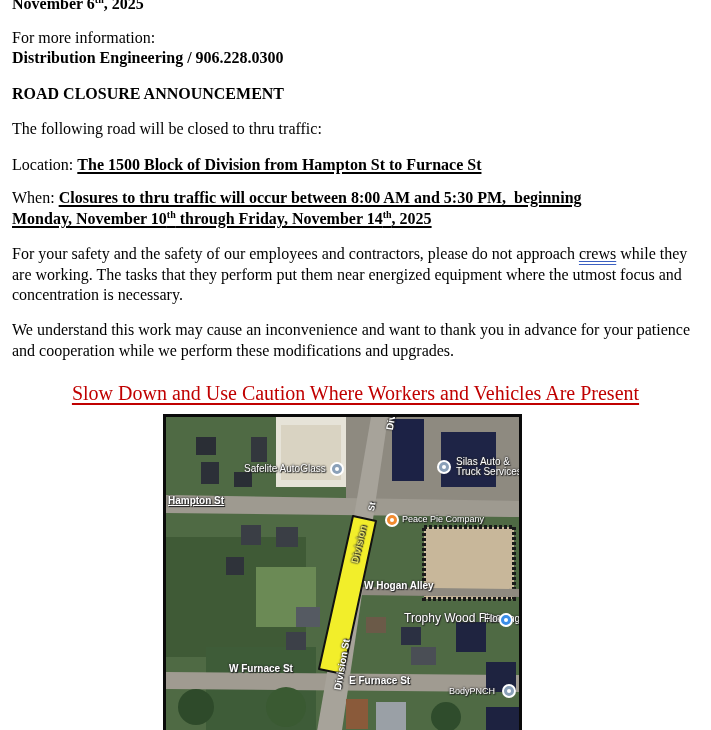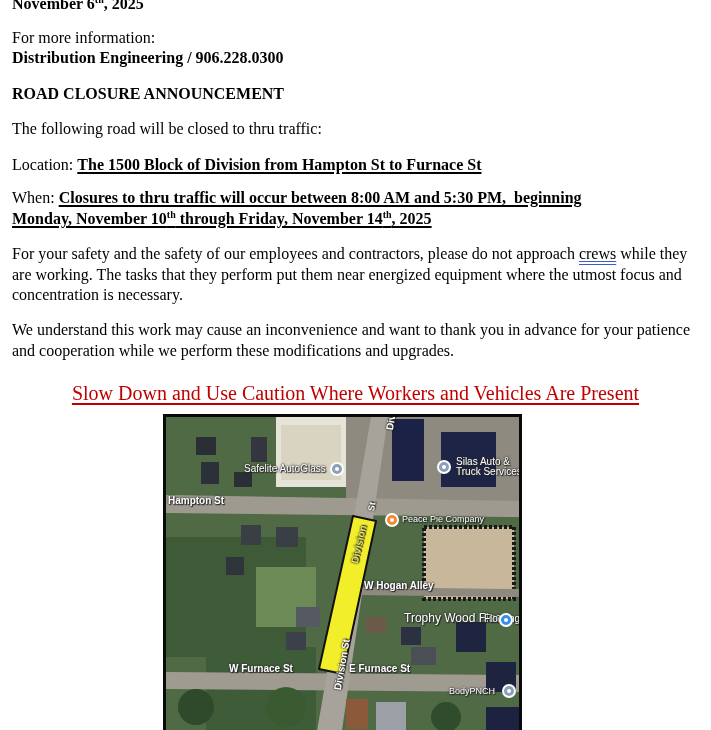--- a/index.html
+++ b/index.html
@@ -121,27 +121,27 @@
     <rect x="210" y="285" width="30" height="35" fill="#9aa0a6"></rect>
     <rect x="320" y="290" width="33" height="30" fill="#1d2240"></rect>
 
     <circle cx="30" cy="290" r="18" fill="#2e4a2a"></circle>
     <circle cx="120" cy="290" r="20" fill="#3a5a32"></circle>
     <circle cx="280" cy="300" r="15" fill="#2f4c2c"></circle>
 
     <polygon points="187,99 210,104 177,257 153,252" fill="#f2ee2a" stroke="#111" stroke-width="2" stroke-linejoin="round"></polygon>
   </svg>
 
-  <div class="lbl road" style="left:2px; top:78px;">Hampton St</div>
+  <div class="lbl road" style="left:2px; top:78px;text-decoration:underline;">Hampton St</div>
   <div class="lbl road" style="left:218px; top:12px; transform:rotate(-80deg); transform-origin:left top;">Divi</div>
   <div class="lbl road" style="left:200px; top:93px; transform:rotate(-80deg); transform-origin:left top; font-size:9px;">St</div>
   <div class="lbl road" style="left:183px; top:145px; transform:rotate(-77deg); transform-origin:left top; color:#e8e460;">Division</div>
   <div class="lbl road" style="left:198px; top:156px;margin-top:7px;">W Hogan Alley</div>
   <div class="lbl road" style="left:63px; top:246px;">W Furnace St</div>
-  <div class="lbl road" style="left:183px; top:246px;">E Furnace St</div>
+  <div class="lbl road" style="left:183px; top:258px;">E Furnace St</div>
   <div class="lbl road" style="left:166px; top:272px; transform:rotate(-80deg); transform-origin:left top;">Division St</div>
 
   <div class="lbl" style="left:78px; top:46px;">Safelite AutoGlass</div>
   <div class="pin" style="left:164px; top:45px;"></div>
 
   <div class="pin" style="left:271px; top:43px;"></div>
   <div class="lbl" style="left:290px; top:40px; line-height:10px;">
     <div>Silas Auto &amp;</div>
       <div>Truck Services</div>
   </div>

